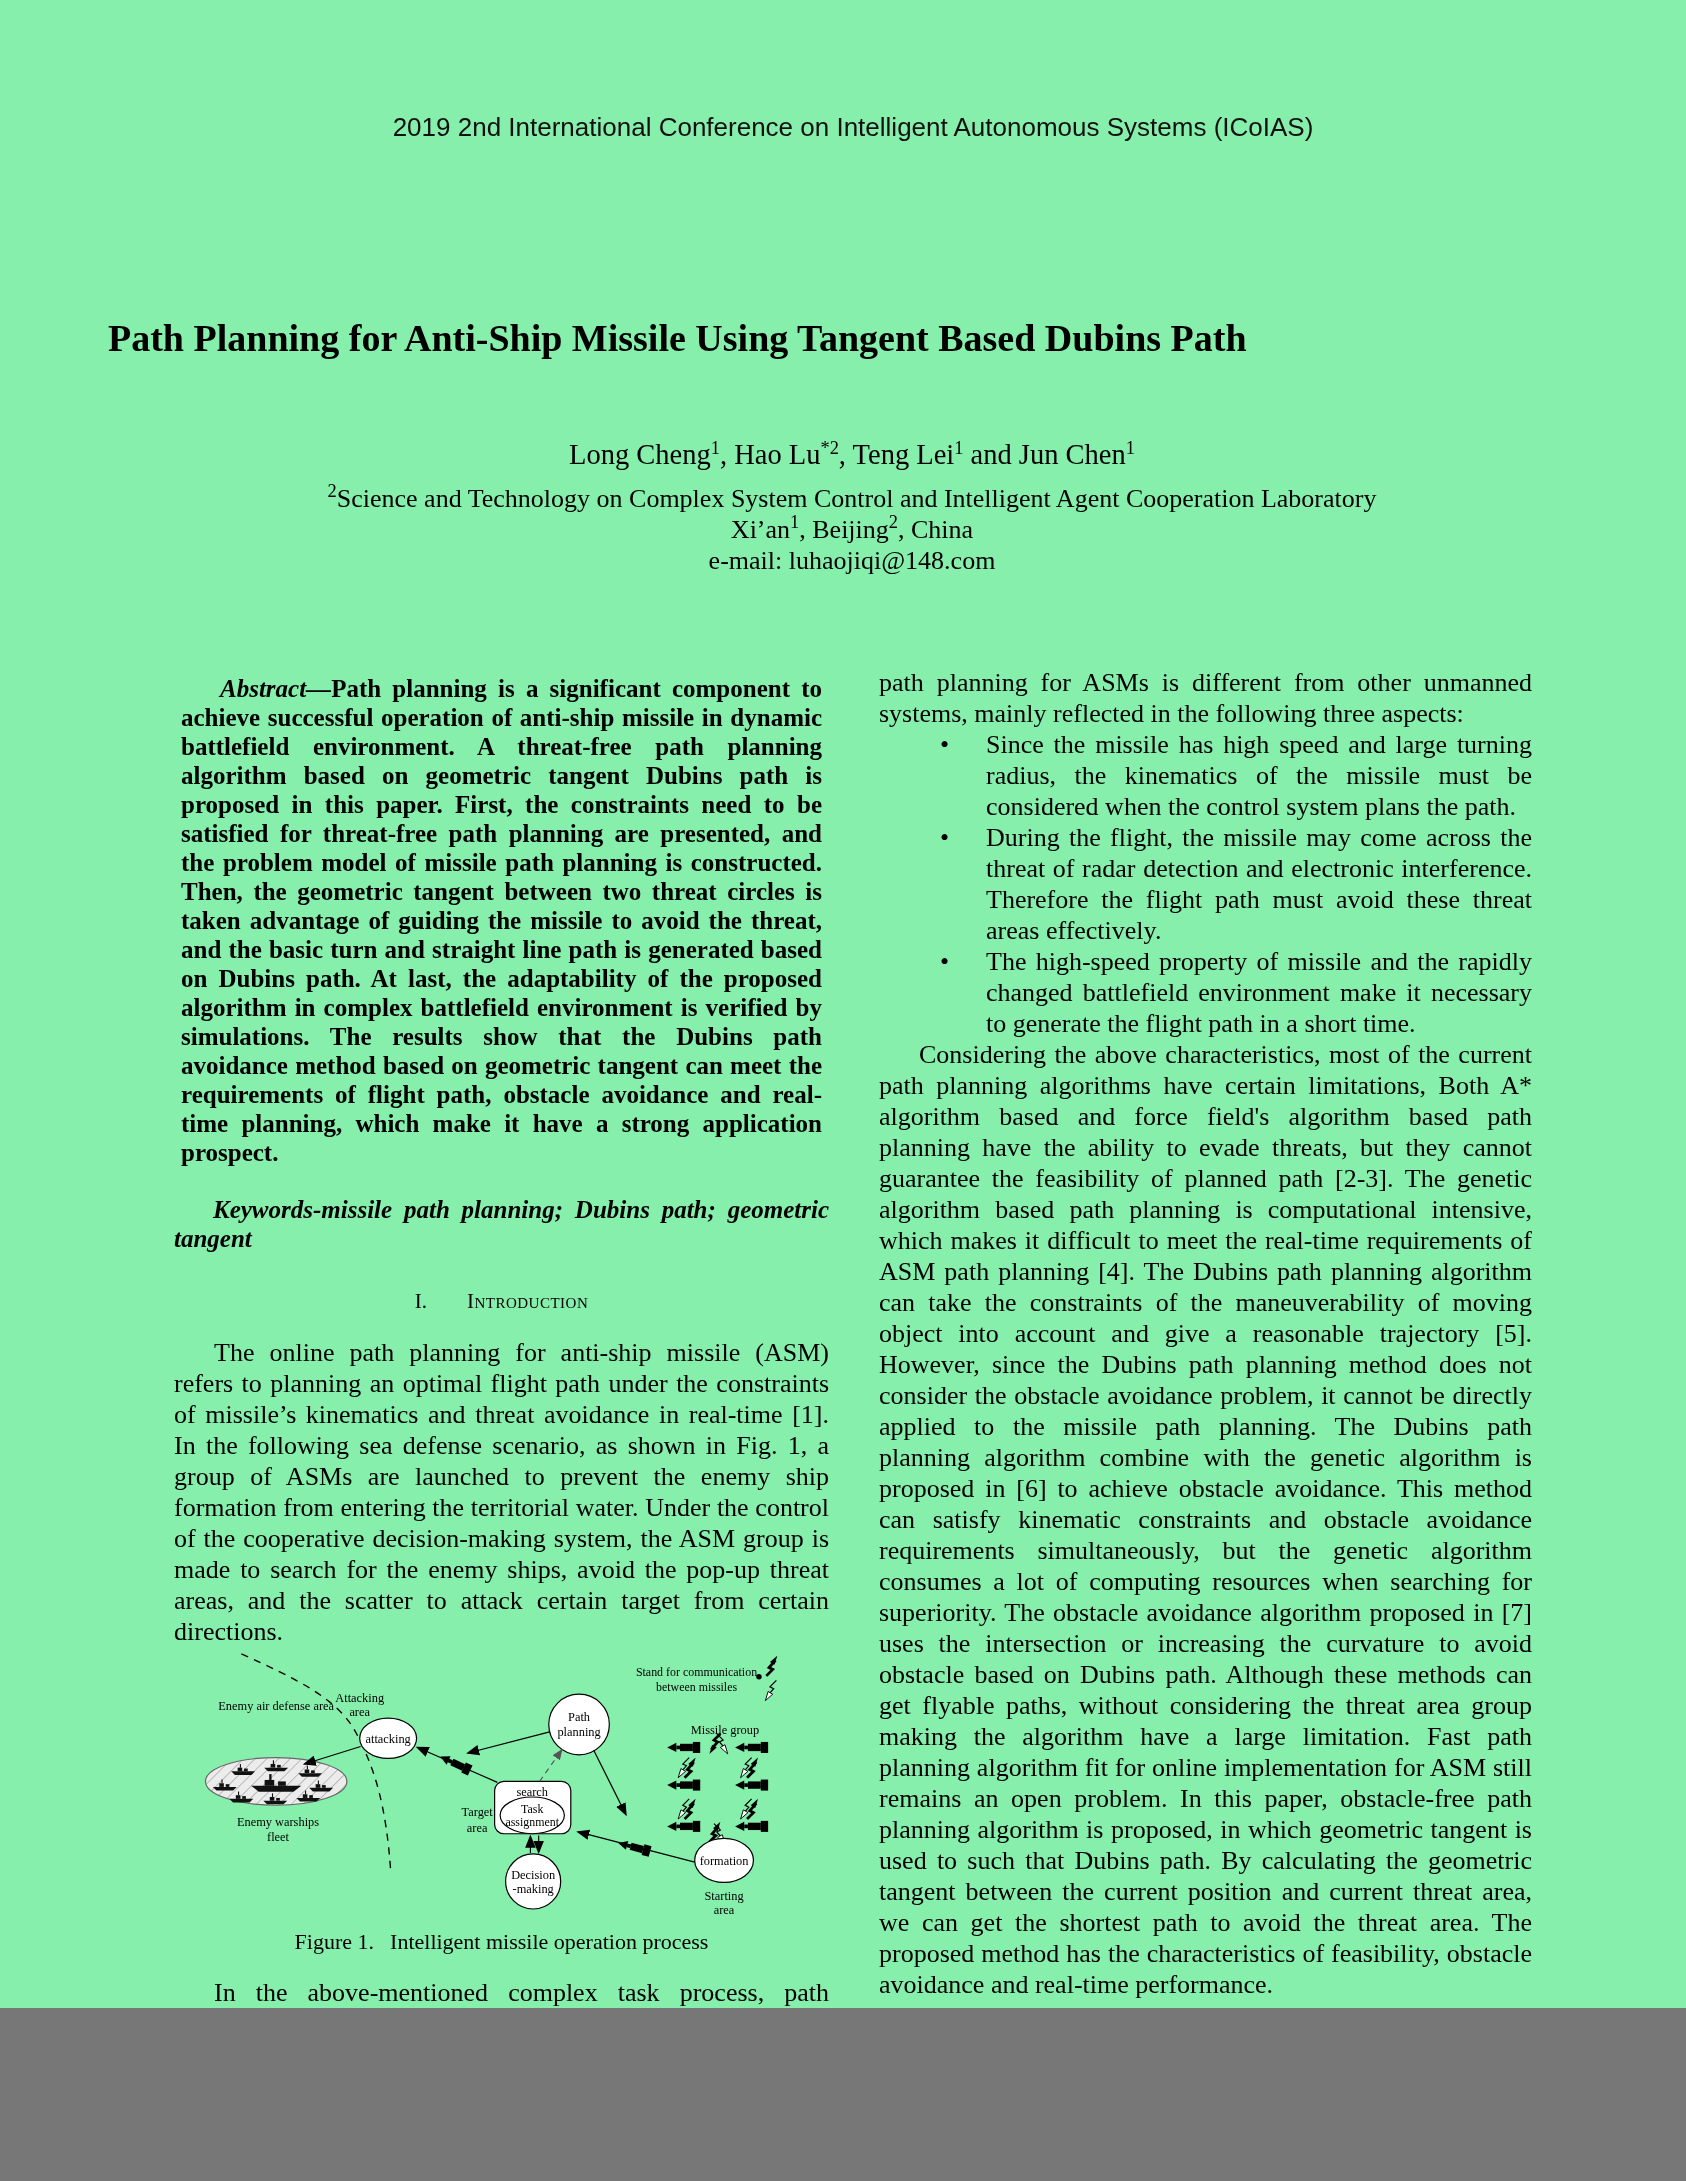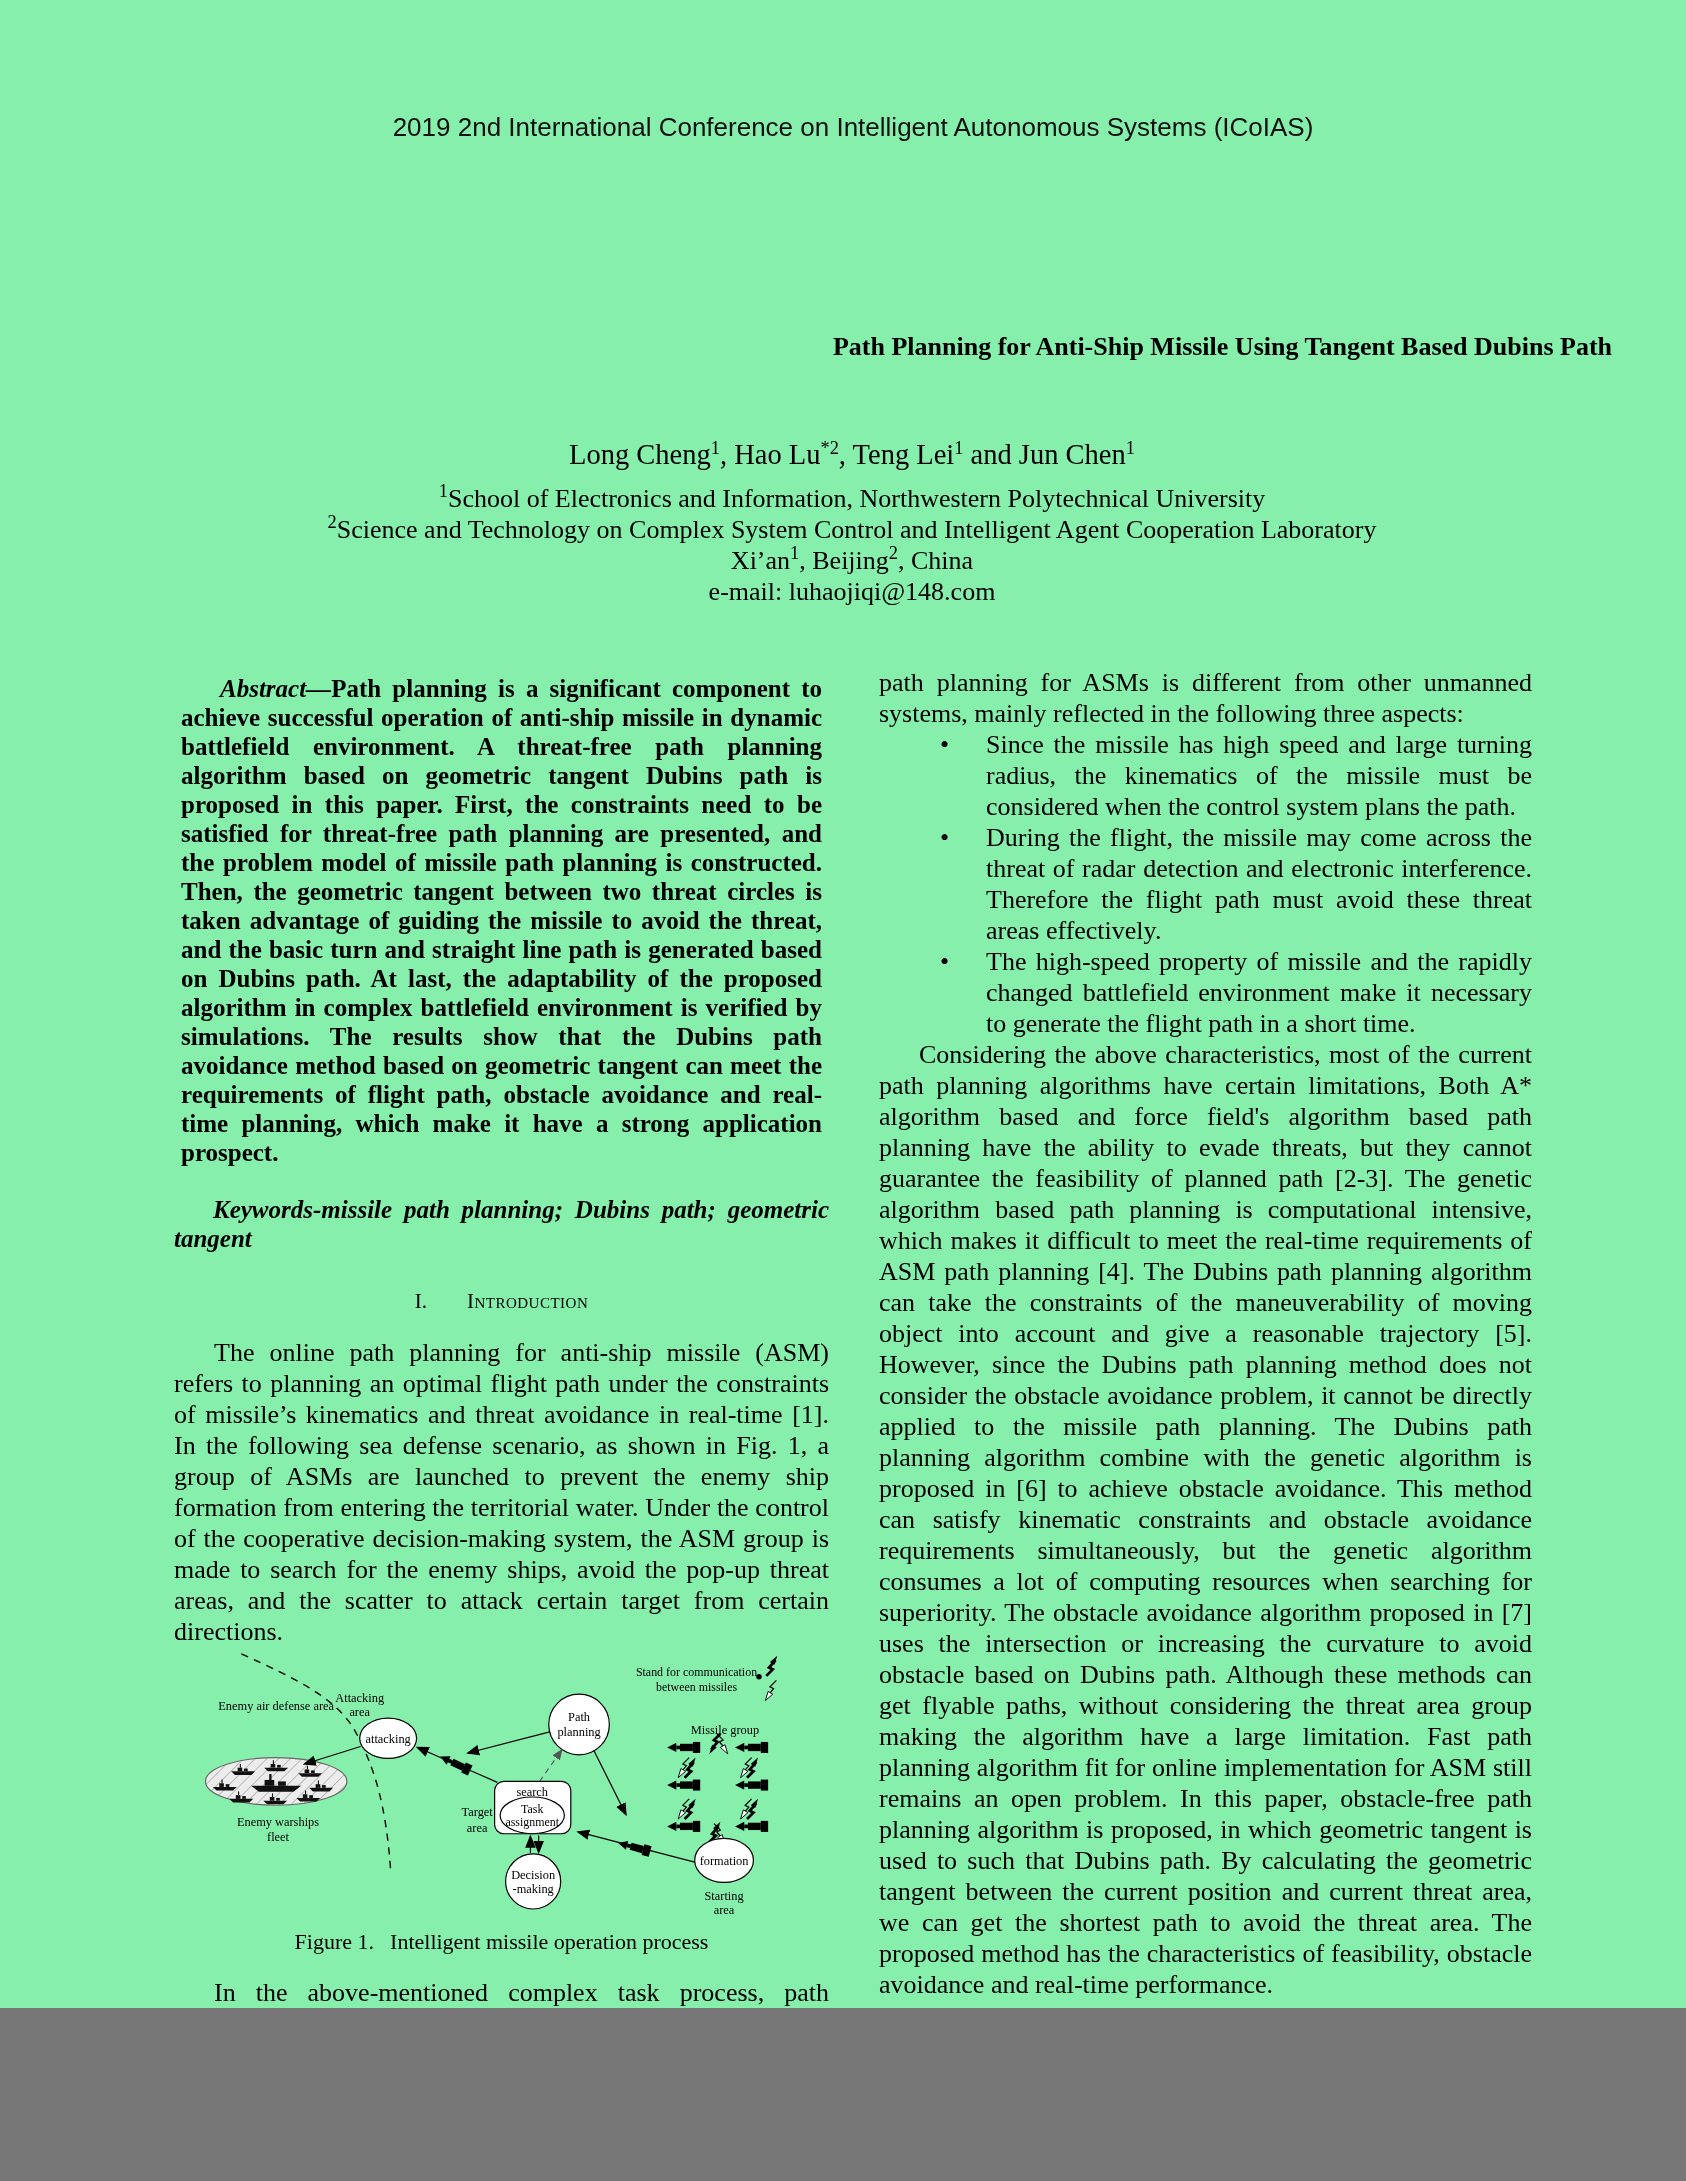--- a/index.html
+++ b/index.html
@@ -6,22 +6,22 @@
   .page {
     position:relative; width:1686px; height:2008px; background:#86efac;
     font-family:"Liberation Serif","DejaVu Serif",serif; color:#000;
     margin:0 auto; overflow:hidden;
   }
   .conf-header {
     position:absolute; top:112px; left:0; width:1706px; text-align:center;
     font-family:"Liberation Sans","DejaVu Sans",sans-serif; font-size:26px; color:#111;
   }
   .title {
-    position:absolute; top:316px; left:108px; width:1488px; text-align:right;
-    font-size:26px; font-weight:bold; margin:16px; letter-spacing:0px;
+    position:absolute; top:316px; left:108px; width:1488px; text-align:left;
+    font-size:38px; font-weight:bold; margin:0; letter-spacing:0px;
   }
   .authors {
     position:absolute; top:439px; left:108px; width:1488px; text-align:center;
     font-size:28.5px;
   }
   .authors sup, .affil sup { font-size:18.4px; line-height:0; }
   .affil {
     position:absolute; top:483px; left:108px; width:1488px; text-align:center;
     font-size:26px; line-height:31px;
   }
@@ -66,21 +66,20 @@
 
 <div class="page">
 
   <div class="conf-header">2019 2nd International Conference on Intelligent Autonomous Systems (ICoIAS)</div>
 
   <h1 class="title">Path Planning for Anti-Ship Missile Using Tangent Based Dubins Path</h1>
 
   <div class="authors"><span>Long Cheng</span><sup>1</sup><span>, Hao Lu</span><sup>*2</sup><span>, Teng Lei</span><sup>1</sup><span> and Jun Chen</span><sup>1</sup></div>
 
   <div class="affil">
-    <div><sup>1</sup><span>School of Electronics and Information, Northwestern Polytechnical University</span></div>
     <div><sup>2</sup><span>Science and Technology on Complex System Control and Intelligent Agent Cooperation Laboratory</span></div>
     <div><span>Xi’an</span><sup>1</sup><span>, Beijing</span><sup>2</sup><span>, China</span></div>
     <div>e-mail: luhaojiqi@148.com</div>
   </div>
 
   <div class="col col-left">
     <p class="abstract"><span class="ab-label">Abstract—</span><span>Path planning is a significant component to achieve successful operation of anti-ship missile in dynamic battlefield environment. A threat-free path planning algorithm based on geometric tangent Dubins path is proposed in this paper. First, the constraints need to be satisfied for threat-free path planning are presented, and the problem model of missile path planning is constructed. Then, the geometric tangent between two threat circles is taken advantage of guiding the missile to avoid the threat, and the basic turn and straight line path is generated based on Dubins path. At last, the adaptability of the proposed algorithm in complex battlefield environment is verified by simulations. The results show that the Dubins path avoidance method based on geometric tangent can meet the requirements of flight path, obstacle avoidance and real-time planning, which make it have a strong application prospect.</span></p>
 
     <p class="keywords">Keywords-missile path planning; Dubins path; geometric tangent</p>
 

